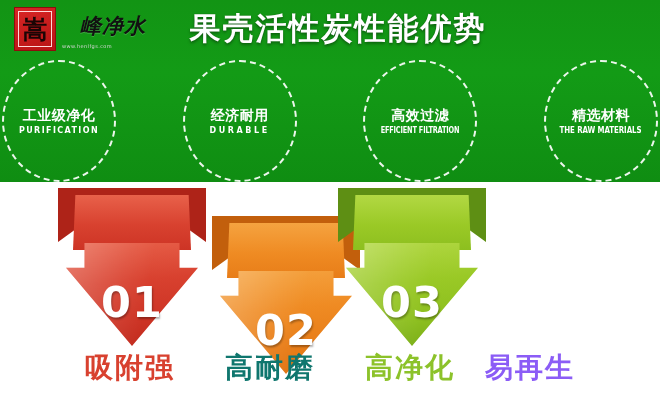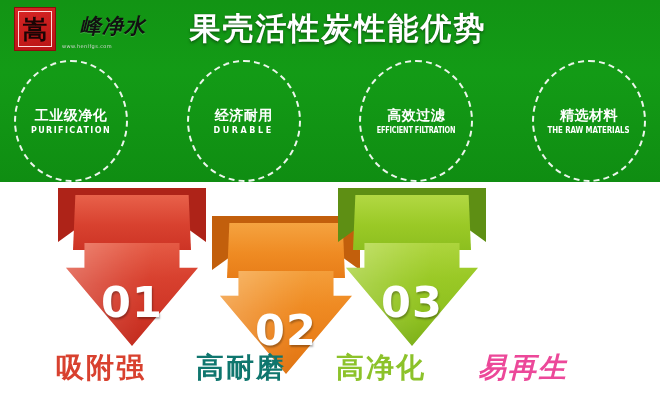--- a/index.html
+++ b/index.html
@@ -58,21 +58,21 @@
     font-size:31px;line-height:1.12;font-weight:700;
     letter-spacing:2px;
     font-family:"DejaVu Sans","Liberation Sans",sans-serif;
     text-shadow:0 2px 3px rgba(0,0,0,.35), 0 0 1px rgba(0,0,0,.4);
   }
 
   
   .ovals{
     position:absolute;left:0;top:60px;width:660px;height:122px;
     display:flex;justify-content:space-between;
-    padding:0 14px;box-sizing:border-box;
+    padding:0 2px;box-sizing:border-box;
   }
   .oval{
     width:114px;height:122px;
     border:2px dashed rgba(255,255,255,.92);
     border-radius:50%/50%;
     box-sizing:border-box;
     display:flex;flex-direction:column;align-items:center;justify-content:center;
     overflow:hidden;
   }
   .oval .cn{
@@ -130,21 +130,21 @@
     letter-spacing:1px;
     font-family:"DejaVu Sans","Liberation Sans",sans-serif;
     text-shadow:1px 2px 2px rgba(0,0,0,.30);
   }
 
   
   .labels{
     position:absolute;left:0;top:352px;width:660px;height:44px;
   }
   .label{
-    position:absolute;top:0;width:148px;
+    position:absolute;top:0;width:148px;text-align:center;
     font-size:28px;line-height:1.15;font-weight:700;letter-spacing:2px;
     font-family:"DejaVu Sans","Liberation Sans",sans-serif;
     white-space:nowrap;
   }
 </style>
 </head>
 <body>
 
 <div class="stage">
 
@@ -205,16 +205,16 @@
       <div class="arrow-gloss"></div>
       <div class="arrow-num">03</div>
     </div>
 
   </div>
 
   <div class="labels">
     <div class="label" style="left:56px;color:#d8412f;">吸附强</div>
     <div class="label" style="left:196px;color:#0f766e;">高耐磨</div>
     <div class="label" style="left:336px;color:#8cc22a;">高净化</div>
-    <div class="label" style="left:478px;color:#ec4899;font-style:italic;">易再生</div>
+    <div class="label" style="left:456px;color:#8b5cf6;">易再生</div>
   </div>
 
 </div>
 
 </body></html>

